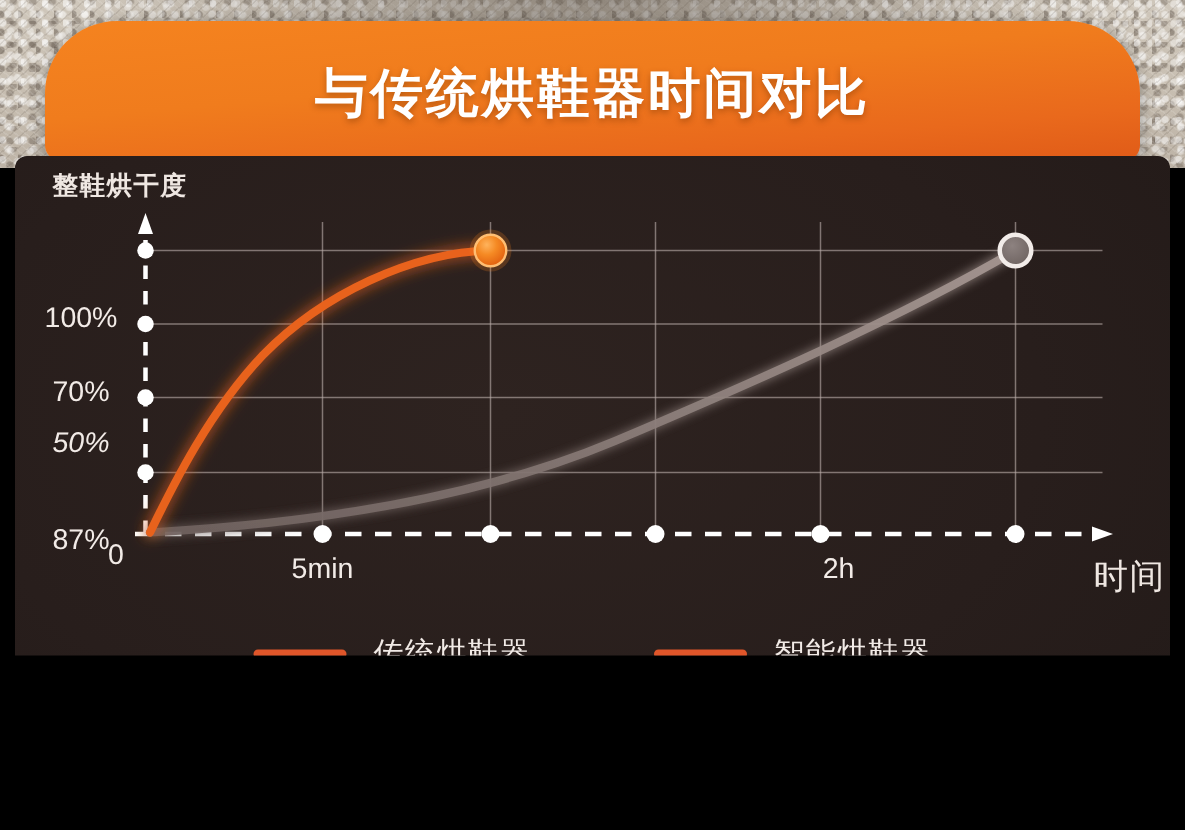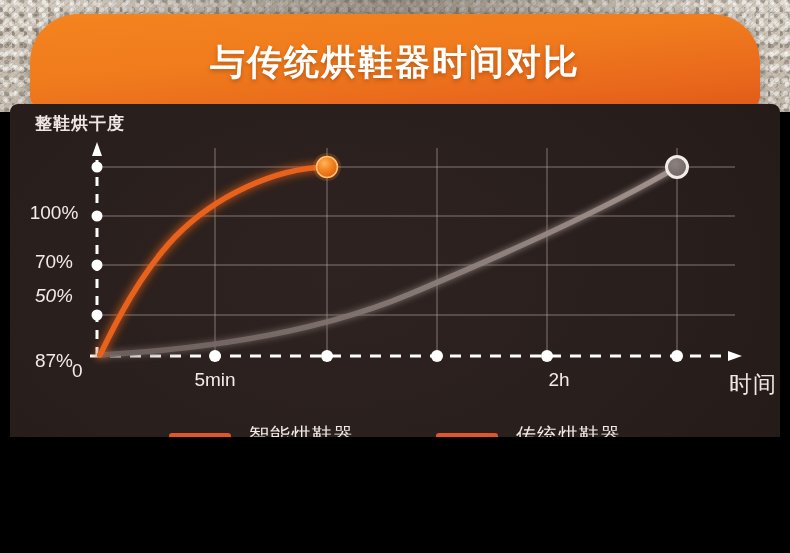--- a/index.html
+++ b/index.html
@@ -195,22 +195,22 @@
     <div class="ylab" style="left:12px;top:134px;font-style:italic;">50%</div>
     <div class="ylab" style="left:12px;top:199px;">87%</div>
     <div class="zerolab">0</div>
 
     <div class="xlab" style="left:160px;top:265px;">5min</div>
     <div class="xlab" style="left:504px;top:265px;">2h</div>
 
     <div class="legend">
       <div class="legend-item">
         <span class="swatch" style="background:#e0562a;"></span>
-        <span class="legend-text">智能烘鞋器</span>
+        <span class="legend-text">传统烘鞋器</span>
       </div>
       <div class="legend-item">
         <span class="swatch" style="background:#e0562a;"></span>
-        <span class="legend-text">传统烘鞋器</span>
+        <span class="legend-text">智能烘鞋器</span>
       </div>
     </div>
 
   </div>
 </div>
 
 </body></html>

